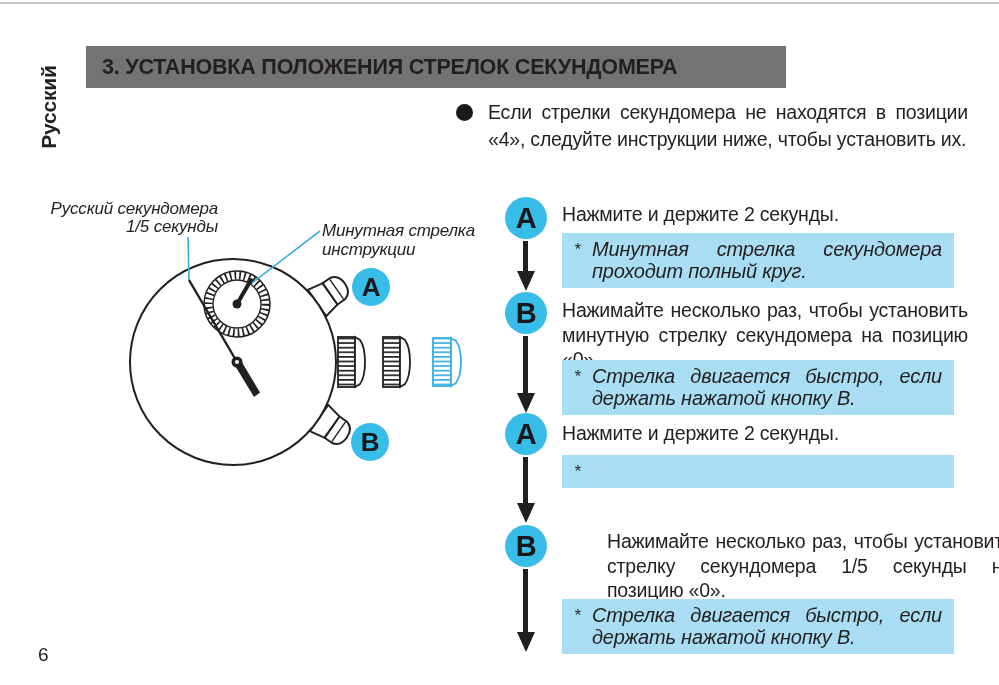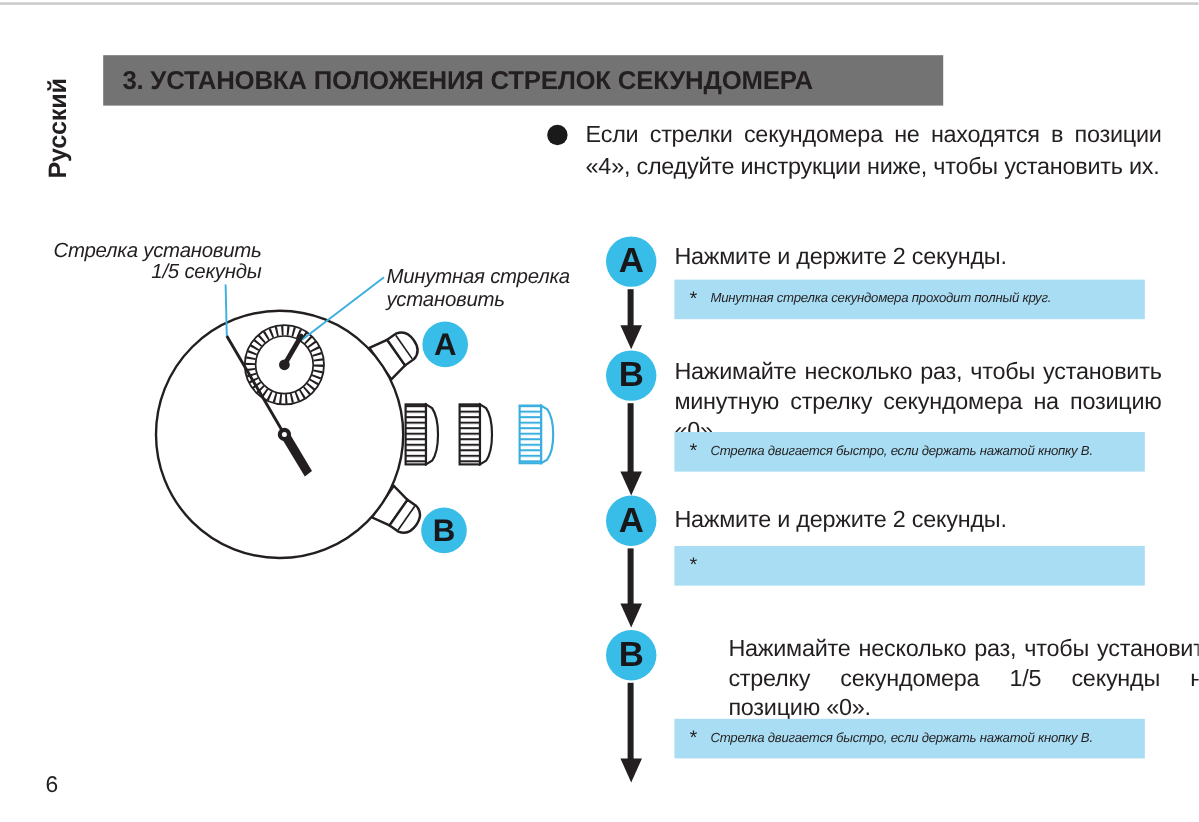--- a/index.html
+++ b/index.html
@@ -34,21 +34,21 @@
         border-top:20px solid #231f20;}
   .stem1{top:241px;height:31px;} .head1{top:271px;}
   .stem2{top:336px;height:58px;} .head2{top:393px;}
   .stem3{top:457px;height:47px;} .head3{top:503px;}
   .stem4{top:569px;height:64px;} .head4{top:632px;}
   
   .instr{left:562px;width:406px;font-size:19.5px;line-height:24.5px;text-align:justify;}
   .i1{top:202px;} .i2{top:298px;} .i3{top:421px;} .i4{top:529px;margin-left:45px;}
   .note{left:562px;width:392px;background:#a9ddf3;display:flex;padding:5px 0 6px 0;box-sizing:border-box;}
   .note .ast{width:30px;text-align:center;font-style:italic;font-size:16.5px;line-height:22px;flex:none;}
-  .note .note-text{flex:1;margin-right:12px;font-style:italic;font-size:11px;line-height:22px;text-align:justify;}
+  .note .note-text{flex:1;margin-right:12px;font-style:italic;font-size:20px;line-height:22px;text-align:justify;}
   .n1{top:233px;} .n2{top:360px;} .n3{top:455px;} .n4{top:599px;}
   .page-num{left:38px;top:644px;font-size:19px;}
   svg.diagram{left:30px;top:195px;}
 </style>
 </head>
 <body>
 
 <div id="page">
 
   <div class="abs top-rule"></div>
@@ -116,26 +116,26 @@
 
     <g>
       <line x1="159" y1="85" x2="207" y2="167" stroke="#231f20" stroke-width="2.4"></line>
       <path d="M204,169 L224,202 L230,197.5 L210,164 Z" fill="#231f20"></path>
       <circle cx="207" cy="167" r="5.5" fill="#231f20"></circle>
       <circle cx="207" cy="167" r="2.1" fill="#fff"></circle>
     </g>
   </svg>
 
   <div class="abs lbl lbl1">
-    <div>Стрелка установить</div>
+    <div>Русский секундомера</div>
     <div>1/5 секунды</div>
   </div>
   <div class="abs lbl lbl2">
     <div>Минутная стрелка</div>
-    <div>установить</div>
+    <div>инструкции</div>
   </div>
 
   <div class="abs badge badge-diag ba-d">A</div>
   <div class="abs badge badge-diag bb-d">B</div>
 
   <div class="abs badge badge-step b-s1">A</div>
   <div class="abs badge badge-step b-s2">B</div>
   <div class="abs badge badge-step b-s3">A</div>
   <div class="abs badge badge-step b-s4">B</div>
 

